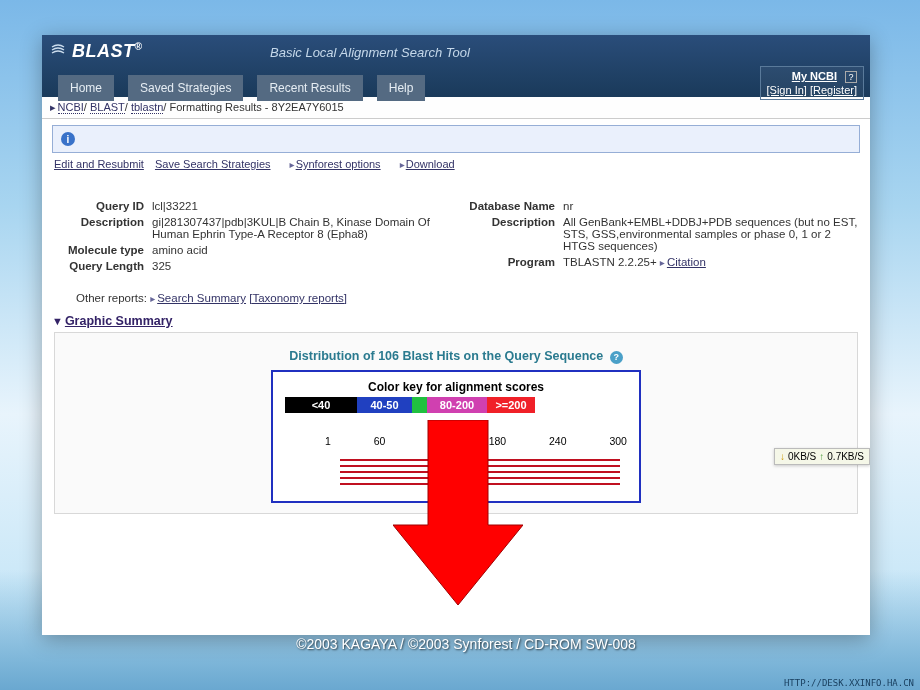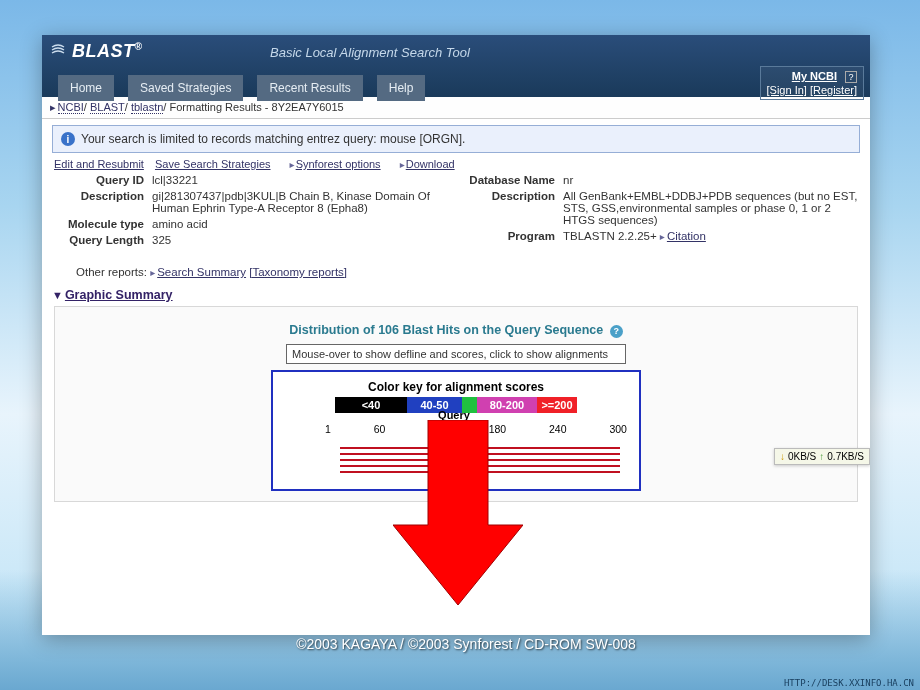--- a/index.html
+++ b/index.html
@@ -31,21 +31,21 @@
 .infobox { background:#eaf0fc; border:1px solid #96aed6; padding:6px 8px; font-size:12px; color:#333; display:flex; align-items:center; gap:6px;}
 .info-icon { width:14px; height:14px; border-radius:50%; background:#3972c9; color:#fff; font-size:10px; font-weight:bold; display:inline-flex; align-items:center; justify-content:center;}
 
 .linkbar { padding:5px 0 4px 2px; font-size:11px; }
 .linkbar a { color:#336; text-decoration:underline; cursor:pointer; }
 .linkbar .gap { display:inline-block; width:8px; }
 .linkbar .tri { color:#669; margin-right:1px; font-size:10px; }
 
 .title { color:#4d86a0; font-size:16px; font-weight:bold; margin:8px 0 16px 2px; }
 
-.meta { display:flex; gap:14px; font-size:11.5px; }
+.meta { display:flex; gap:14px; font-size:11.5px;margin-top:26px; }
 .meta-col { flex:1; }
 .meta-row { display:flex; margin-bottom:4px; }
 .meta-label { width:100px; text-align:right; font-weight:bold; color:#333; padding-right:8px; flex-shrink:0;}
 .meta-val { color:#333; }
 .meta-val a { color:#336; text-decoration:underline; cursor:pointer;}
 .meta-val .tri { color:#669; font-size:10px; margin-right:2px;}
 
 .other-reports { font-size:11.5px; margin:16px 0 10px 24px; color:#333;}
 .other-reports a { color:#336; text-decoration:underline; cursor:pointer;}
 .other-reports .tri { color:#669; font-size:10px; margin-right:2px;}
@@ -53,27 +53,27 @@
 .section-head { font-size:12.5px; font-weight:bold; color:#326; text-decoration:underline; margin:8px 0 4px 0;}
 .section-head .tri { color:#326; font-size:11px; margin-right:2px; text-decoration:none; display:inline-block;}
 
 .graphic-box { border:1px solid #d8d8d8; background:#fafafa; margin:0 2px; padding:16px 10px 10px 10px; text-align:center; position:relative;}
 .dist-title { color:#2a7a8f; font-size:12.5px; font-weight:bold; margin-bottom:6px;}
 .dist-title .q { display:inline-block; width:13px; height:13px; border-radius:50%; background:#4aa0c8; color:#fff; font-size:9px; line-height:13px; margin-left:3px;}
 .mouseo { width:340px; margin:0 auto 6px auto; border:1px solid #666; background:#fff; font-size:11px; text-align:left; padding:3px 5px; color:#333;}
 
 .plot-wrap { width:370px; margin:0 auto; border:2px solid #2030c0; background:#fff; padding:8px 12px 12px 12px; position:relative;}
 .colorkey-title { font-size:12px; font-weight:bold; text-align:center; margin-bottom:3px;}
-.colorkey { display:flex; justify-content:center; margin-bottom:4px;}
+.colorkey { display:flex; justify-content:flex-start; margin-bottom:16px;}
 .ck { color:#fff; font-size:11px; font-weight:bold; text-align:center; padding:2px 0; }
 .ck.black { background:#000; width:72px;}
 .ck.blue { background:#2040c0; width:55px;}
 .ck.green { background:#20c040; width:15px;}
 .ck.pink { background:#d040b0; width:60px;}
-.ck.red { background:#f02028; width:40px;}
+.ck.red { background:#f02028; width:48px;}
 .query-row { display:flex; align-items:center; margin-top:2px;flex-direction:column;}
 .query-lbl { font-size:11px; font-weight:bold; width:35px; margin-right:4px; margin-top:-8px;}
 .query-bar { height:10px; background:#b00020; flex:1;}
 .ticks { display:flex; justify-content:space-between; font-size:10.5px; margin-left:40px; margin-top:2px;}
 .hits { margin:12px 0 0 55px;}
 .hit { height:2px; background:#c01020; margin-bottom:4px; width:280px;}
 
 
 .arrow-overlay { position:absolute; left:393px; top:420px; pointer-events:none;}
 
@@ -119,21 +119,20 @@
   <div class="breadcrumb">
     <span class="tri">▸</span><a>NCBI</a>/
     <a>BLAST</a>/
     <a>tblastn</a>/
     <span>Formatting Results - 8Y2EA7Y6015</span>
   </div>
 
   <div class="content">
     <div class="infobox">
       <span class="info-icon">i</span>
-      <span>Your search is limited to records matching entrez query: mouse [ORGN].</span>
     </div>
 
     <div class="linkbar">
       <a>Edit and Resubmit</a><span class="gap"></span>
       <a>Save Search Strategies</a><span class="gap"></span><span class="gap"></span>
       <span class="tri">▸</span><a>Synforest options</a><span class="gap"></span><span class="gap"></span>
       <span class="tri">▸</span><a>Download</a>
     </div>
 
 
@@ -175,21 +174,20 @@
     <div class="other-reports">
       <span>Other reports:</span>
       <span class="tri">▸</span><a>Search Summary</a>
       <a>[Taxonomy reports]</a>
     </div>
 
     <div class="section-head"><span class="tri">▼</span><span>Graphic Summary</span></div>
 
     <div class="graphic-box">
       <div class="dist-title"><span>Distribution of 106 Blast Hits on the Query Sequence</span> <span class="q">?</span></div>
-      <div class="mouseo">Mouse-over to show defline and scores, click to show alignments</div>
       <div class="plot-wrap">
         <div class="colorkey-title">Color key for alignment scores</div>
         <div class="colorkey">
           <div class="ck black">&lt;40</div>
           <div class="ck blue">40-50</div>
           <div class="ck green"></div>
           <div class="ck pink">80-200</div>
           <div class="ck red">&gt;=200</div>
         </div>
         <div class="query-row">

